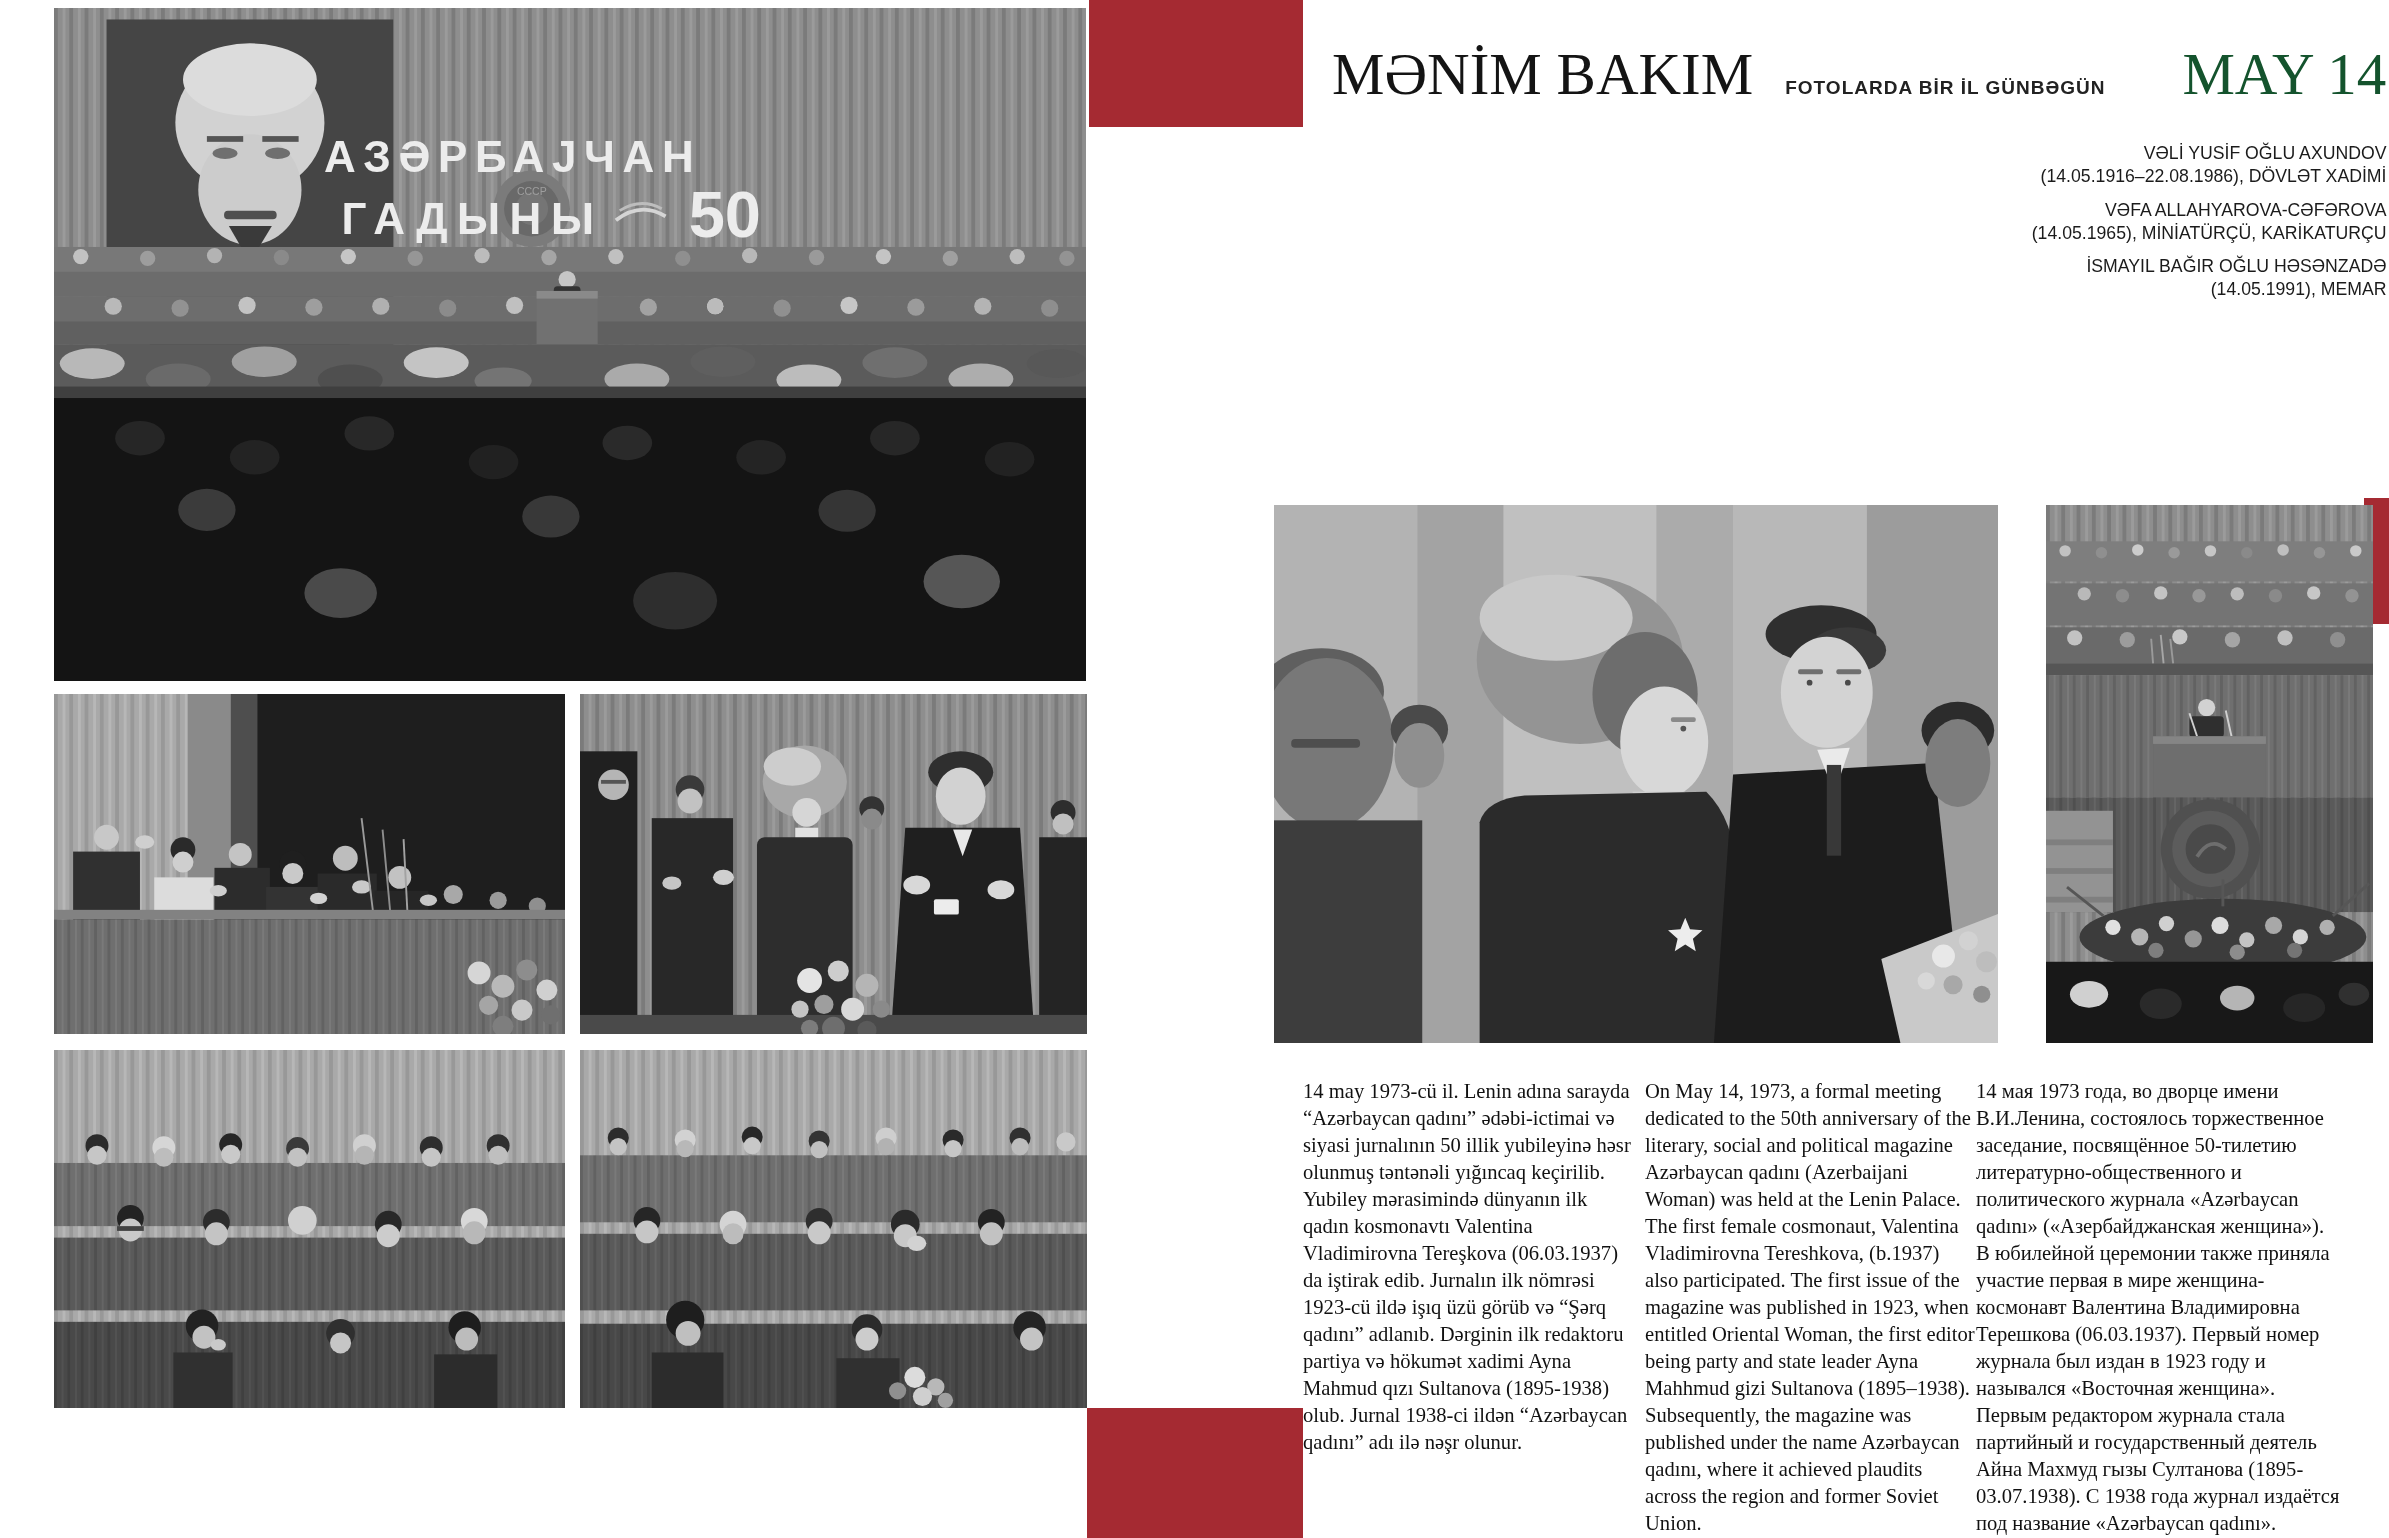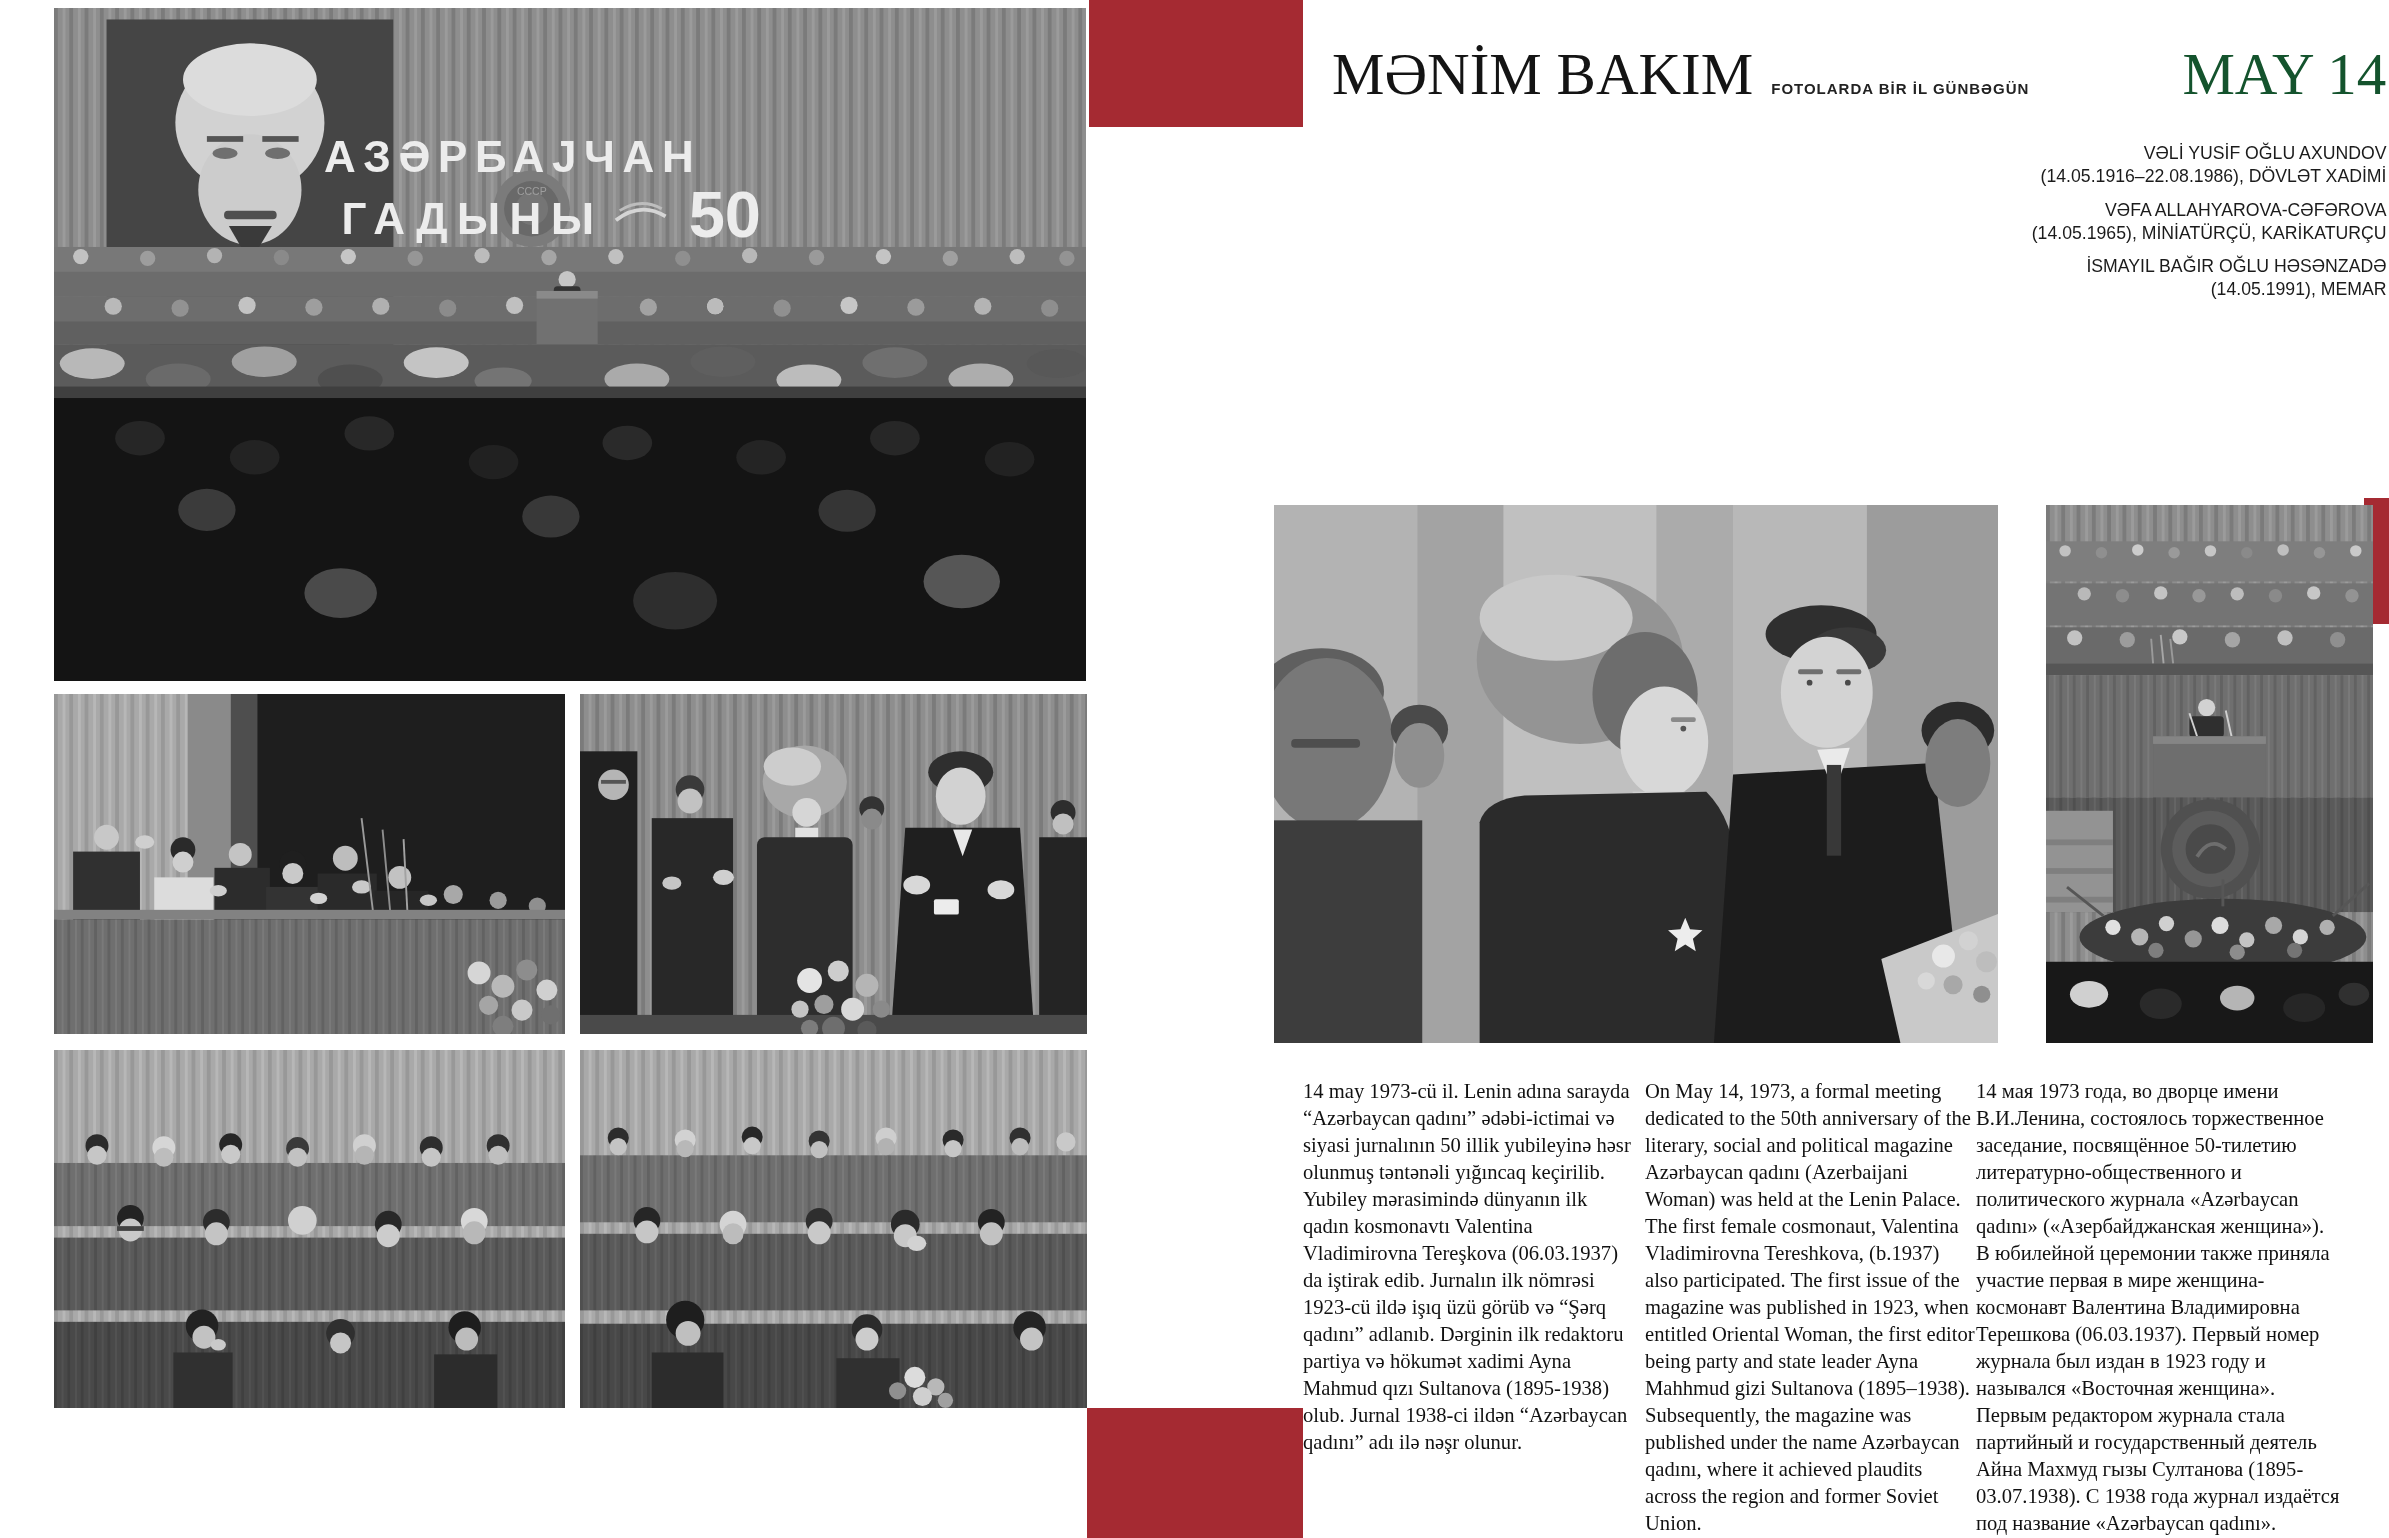--- a/index.html
+++ b/index.html
@@ -3,22 +3,22 @@
 <meta charset="utf-8">
 <style>
   html,body{margin:0;padding:0;background:#ffffff;}
   #page{position:relative;width:2390px;height:1538px;background:#fff;overflow:hidden;
         font-family:"Liberation Serif",serif;color:#151515;}
   .photo{position:absolute;overflow:hidden;background:#cfcfcf;}
   .photo svg{display:block;width:100%;height:100%;}
   .redblock{position:absolute;background:var(--accent,#a52a32);}
   .hdr{position:absolute;left:1332px;top:44px;display:flex;align-items:baseline;white-space:nowrap;}
   .title{font-family:"Liberation Serif",serif;font-size:59px;line-height:61px;color:#141414;letter-spacing:0;text-align:right;}
-  .subtitle{font-family:"Liberation Sans",sans-serif;font-size:15px;font-weight:bold;
-            letter-spacing:1px;margin-left:18px;color:#222;}
+  .subtitle{font-family:"Liberation Sans",sans-serif;font-size:19px;font-weight:bold;
+            letter-spacing:1px;margin-left:32px;color:#222;}
   .maydate{position:absolute;right:3.8px;top:44px;font-family:"Liberation Serif",serif;
            font-size:59px;line-height:61px;color:#14532d;white-space:nowrap;}
   .names{position:absolute;right:3.8px;top:141px;text-align:right;
          font-family:"Liberation Sans",sans-serif;font-size:19px;line-height:23px;color:#1b1b1b;
          transform:scaleX(.93);transform-origin:100% 0;white-space:nowrap;}
   .names .entry{margin-bottom:10.5px;}
   .col{position:absolute;top:1078px;font-family:Liberation Serif, serif;
        font-size:20.6px;line-height:27px;color:#111;text-align:left;}
   .bannertxt{font-family:"Liberation Sans",sans-serif;font-weight:bold;fill:#ececec;}
   .emtxt{font-family:"Liberation Sans",sans-serif;fill:#9e9e9e;}

